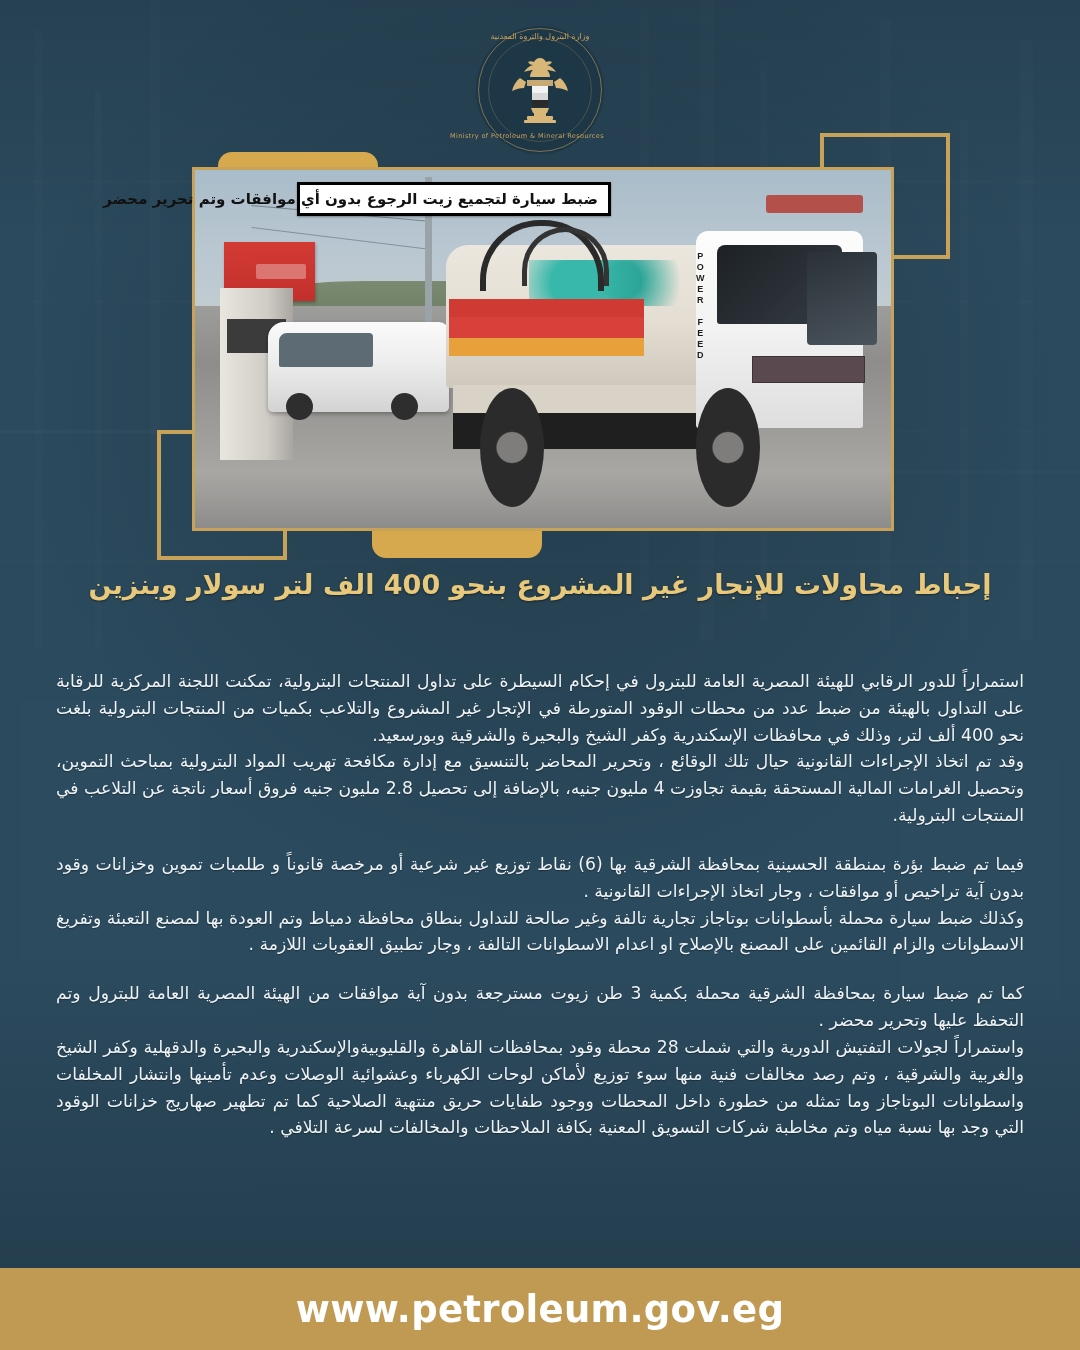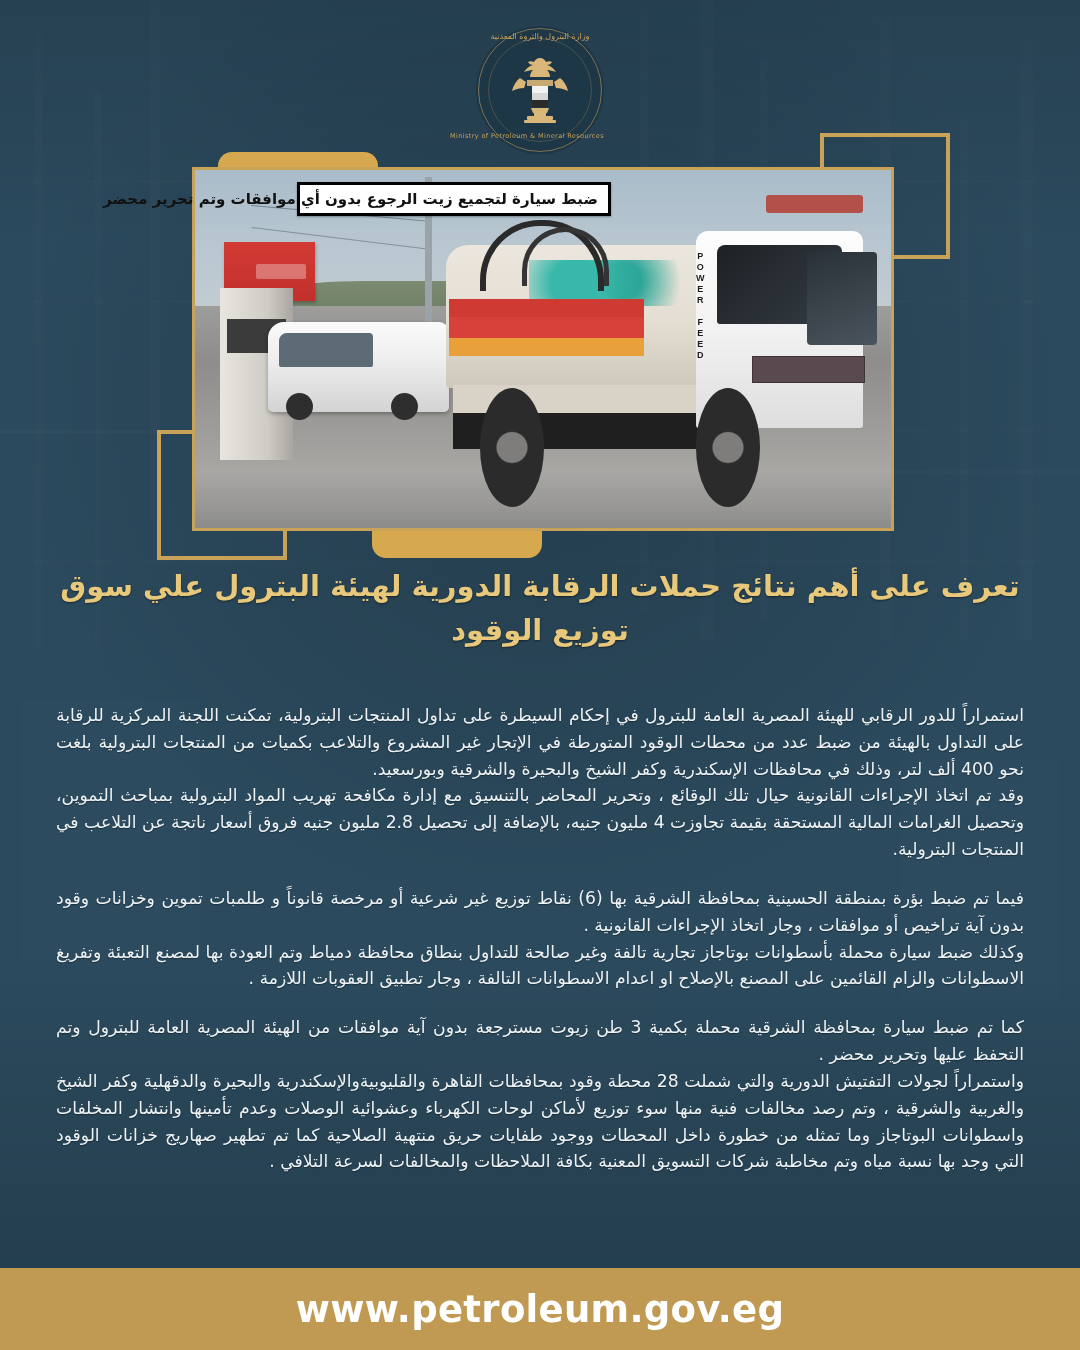--- a/index.html
+++ b/index.html
@@ -393,21 +393,21 @@
     font-weight: bold;
     line-height: 1.5;
     text-shadow: 0 1px 2px rgba(0,0,0,.45);
     direction: rtl;
   }
   .headline .h-line.l2 { font-size: 27px; }
 
   
   .body-copy {
     position: absolute;
-    top: 702px; left: 56px; right: 56px;
+    top: 668px; left: 56px; right: 56px;
     z-index: 6;
     color: #eef3f6;
     direction: rtl;
     text-align: justify;
   }
   .body-copy p {
     margin: 0;
     font-size: 17.2px;
     line-height: 1.56;
     text-align: justify;
@@ -526,21 +526,21 @@
       <div class="ph-truck-powerfeed">POWER FEED</div>
       <div class="ph-truck-plate"></div>
       <div class="ph-truck-wheel tw1"></div>
       <div class="ph-truck-wheel tw2"></div>
     </div>
   </div>
 
   <div class="photo-caption">ضبط سيارة لتجميع زيت الرجوع بدون أي موافقات وتم تحرير محضر</div>
 
   <div class="headline">
-    <div class="h-line l1">تعرف على أهم نتائج حملات الرقابة الدورية لهيئة البترول علي سوق توزيع الوقود</div>
+    <div class="h-line l2">إحباط محاولات للإتجار غير المشروع بنحو 400 الف لتر سولار وبنزين</div>
   </div>
 
   <div class="body-copy">
     <p>استمراراً للدور الرقابي للهيئة المصرية العامة للبترول في إحكام السيطرة على تداول المنتجات البترولية، تمكنت اللجنة المركزية للرقابة على التداول بالهيئة من ضبط عدد من محطات الوقود المتورطة في الإتجار غير المشروع والتلاعب بكميات من المنتجات البترولية بلغت نحو 400 ألف لتر، وذلك في محافظات الإسكندرية وكفر الشيخ والبحيرة والشرقية وبورسعيد.</p>
     <p>وقد تم اتخاذ الإجراءات القانونية حيال تلك الوقائع ، وتحرير المحاضر بالتنسيق مع إدارة مكافحة تهريب المواد البترولية بمباحث التموين، وتحصيل الغرامات المالية المستحقة بقيمة تجاوزت 4 مليون جنيه، بالإضافة إلى تحصيل 2.8 مليون جنيه فروق أسعار ناتجة عن التلاعب في المنتجات البترولية.</p>
     <div class="gap"></div>
     <p>فيما تم ضبط بؤرة بمنطقة الحسينية بمحافظة الشرقية بها  (6) نقاط توزيع غير شرعية أو مرخصة قانوناً و طلمبات تموين وخزانات وقود بدون آية تراخيص أو موافقات ، وجار اتخاذ الإجراءات القانونية .</p>
     <p>وكذلك ضبط سيارة محملة بأسطوانات بوتاجاز تجارية تالفة وغير صالحة للتداول بنطاق محافظة دمياط وتم العودة بها لمصنع التعبئة وتفريغ الاسطوانات والزام القائمين على المصنع بالإصلاح او اعدام الاسطوانات التالفة ، وجار تطبيق العقوبات اللازمة .</p>
     <div class="gap"></div>
     <p>كما تم ضبط سيارة بمحافظة الشرقية محملة بكمية 3 طن زيوت  مسترجعة بدون آية موافقات من الهيئة المصرية العامة للبترول وتم التحفظ عليها وتحرير محضر .</p>

